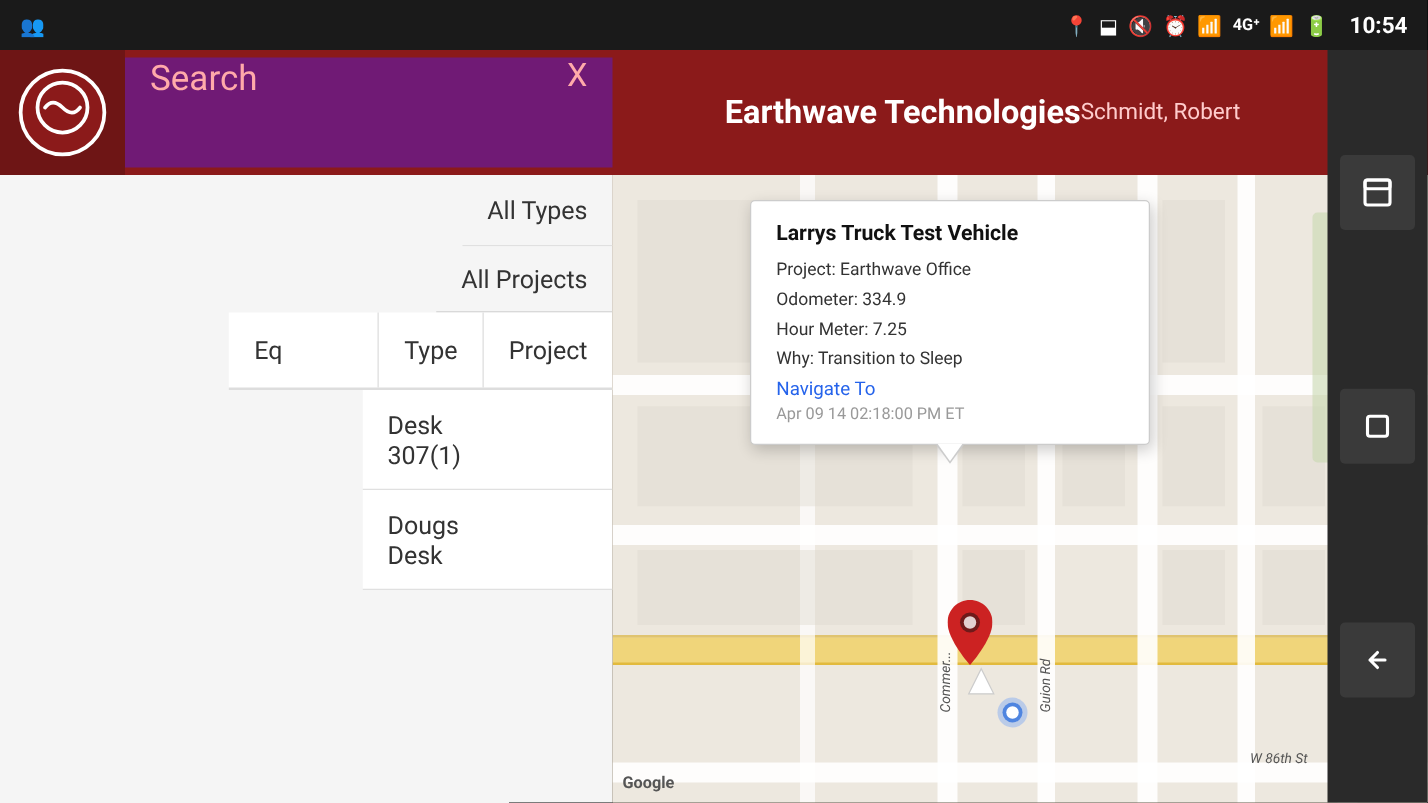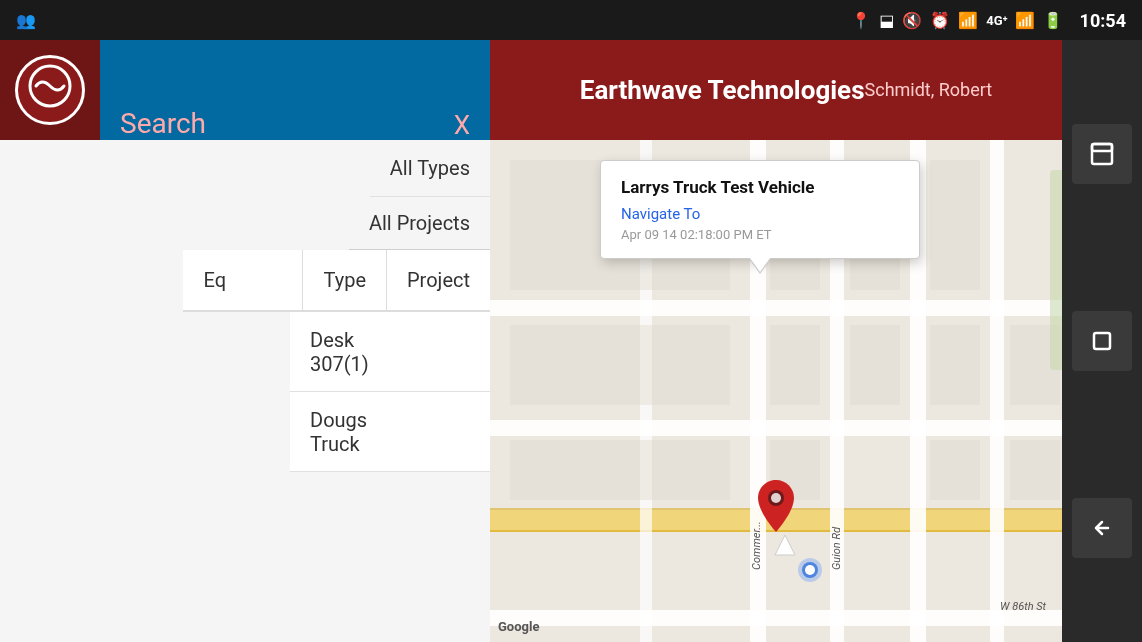--- a/index.html
+++ b/index.html
@@ -59,24 +59,24 @@
       display: flex;
       align-items: center;
       justify-content: center;
     }
     .logo-wave {
       color: #fff;
       font-size: 32px;
     }
     .header-search {
       flex: 1;
-      height: 100px;
-      background: #0369a1;
-      display: flex;
-      align-items: flex-end;
+      height: 88px;
+      background: #701a75;
+      display: flex;
+      align-items: flex-start;
       padding: 0 20px;
       gap: 10px;
       max-width: 390px;
     }
     .search-text {
       color: #ffaaaa;
       font-size: 28px;
       flex: 1;
     }
     .search-close {
@@ -395,21 +395,21 @@
     <div class="table-body">
 
 
       <div class="table-row">
         <div class="td-eq">Desk 307(1)</div>
         <div class="td-type"></div>
         <div class="td-project"></div>
       </div>
 
       <div class="table-row">
-        <div class="td-eq">Dougs Truck</div>
+        <div class="td-eq">Dougs Desk</div>
         <div class="td-type"></div>
         <div class="td-project"></div>
       </div>
     </div>
   </div>
 
   <div class="map-panel">
 
     <div class="map-bg">
       
@@ -460,20 +460,26 @@
         <circle cx="320" cy="430" r="5" fill="#fff"></circle>
 
         <polygon points="295,395 305,415 285,415" fill="#fff" stroke="#ccc" stroke-width="1"></polygon>
       </svg>
     </div>
 
     <div class="info-popup">
       <div class="popup-arrow-border"></div>
       <div class="popup-arrow"></div>
       <div class="popup-title">Larrys Truck Test Vehicle</div>
+      <div class="popup-detail">
+        <div>Project: Earthwave Office</div>
+        <div>Odometer: 334.9</div>
+        <div>Hour Meter: 7.25</div>
+        <div>Why: Transition to Sleep</div>
+      </div>
       <div class="popup-navigate">Navigate To</div>
       <div class="popup-timestamp">Apr 09 14 02:18:00 PM ET</div>
     </div>
 
     <div class="map-marker" style="left: 268px; top: 340px;">
       <svg width="36" height="52" viewBox="0 0 36 52">
         <path d="M18 0 C8 0 0 8 0 18 C0 32 18 52 18 52 C18 52 36 32 36 18 C36 8 28 0 18 0 Z" fill="#cc2222"></path>
         <circle cx="18" cy="18" r="8" fill="#111" opacity="0.5"></circle>
         <circle cx="18" cy="18" r="5" fill="#fff" opacity="0.8"></circle>
       </svg>

